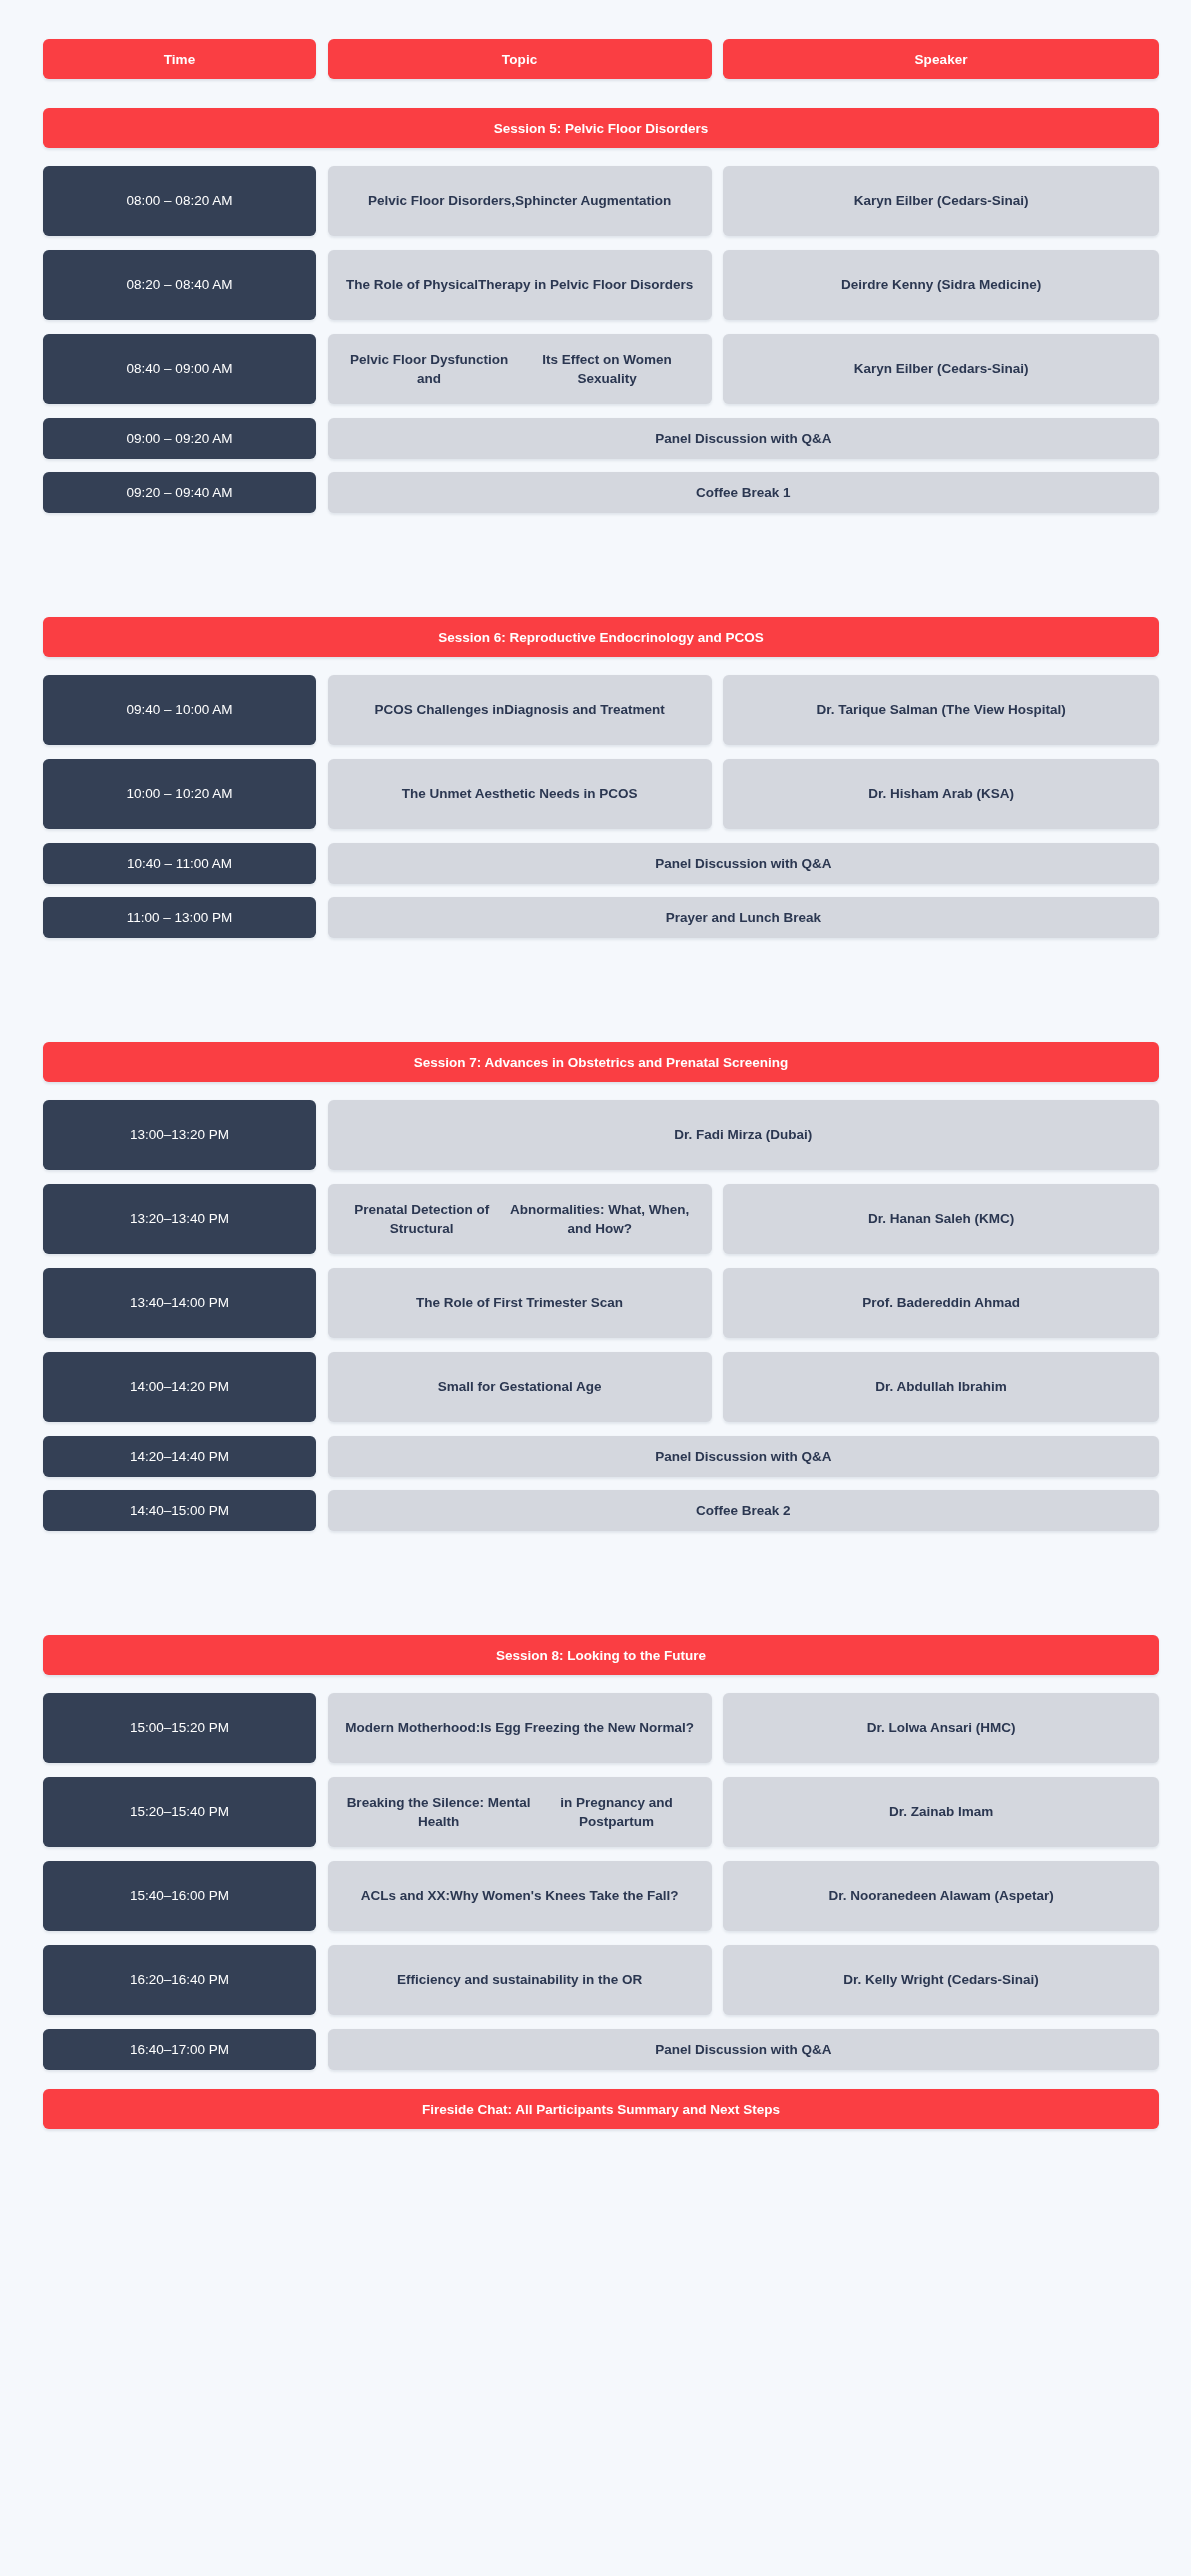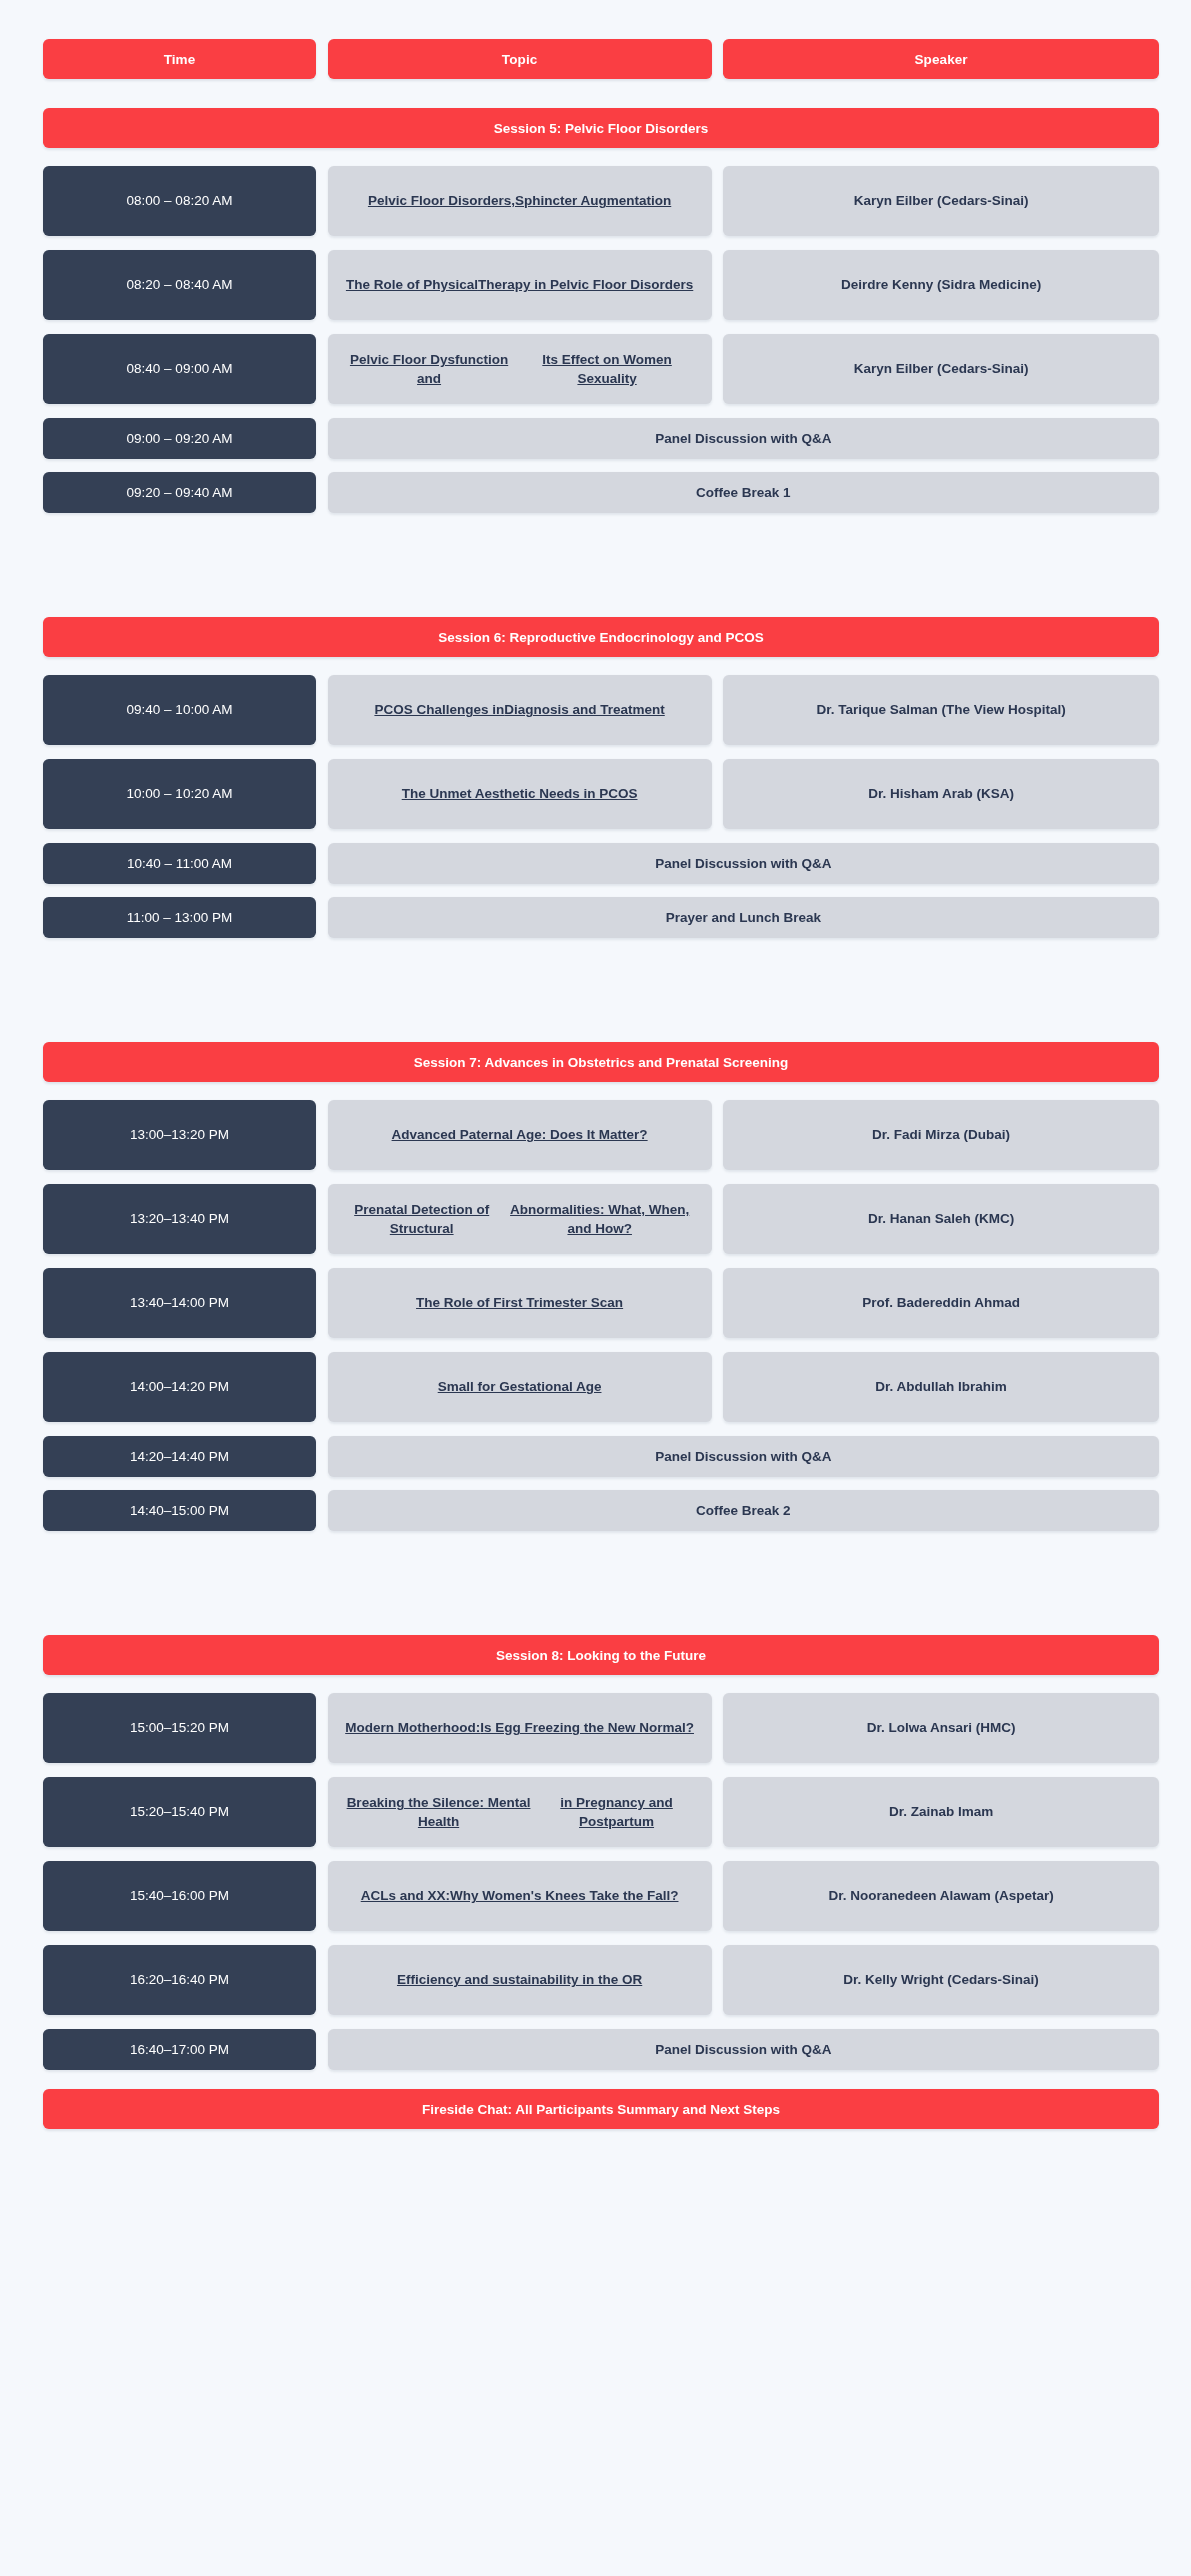--- a/index.html
+++ b/index.html
@@ -116,21 +116,21 @@
     font-weight: 700;
     min-height: 40px;
     display: flex;
     align-items: center;
     justify-content: center;
     text-align: center;
     margin-top: 19.3px;
     box-shadow: 0 1.3px 2.6px rgba(24,40,70,.10);
   }
 
-  .line { display: block; text-decoration: underline; }
+  .line { display: block; }
 </style>
 </head>
 <body>
 
 <div class="agenda">
 
   <div class="row head-row">
     <div class="col-time head-cell">Time</div>
     <div class="col-topic head-cell">Topic</div>
     <div class="col-spk head-cell">Speaker</div>
@@ -197,23 +197,20 @@
         <div class="row compact">
           <div class="col-time cell time">11:00 – 13:00 PM</div>
           <div class="col-wide cell full">Prayer and Lunch Break</div>
         </div>
       </div>
       <div class="session-gap"></div>
       <div class="session">
         <div class="session-banner">Session 7: Advances in Obstetrics and Prenatal Screening</div>
         <div class="row">
           <div class="col-time cell time">13:00–13:20 PM</div>
-          <div class="col-topic cell topic">
-            <span class="line">Advanced Paternal Age: Does It Matter?</span>
-          </div>
           <div class="col-spk cell speaker">Dr. Fadi Mirza (Dubai)</div>
         </div>
         <div class="row">
           <div class="col-time cell time">13:20–13:40 PM</div>
           <div class="col-topic cell topic">
             <span class="line">Prenatal Detection of Structural</span>
             <span class="line">Abnormalities: What, When, and How?</span>
           </div>
           <div class="col-spk cell speaker">Dr. Hanan Saleh (KMC)</div>
         </div>

